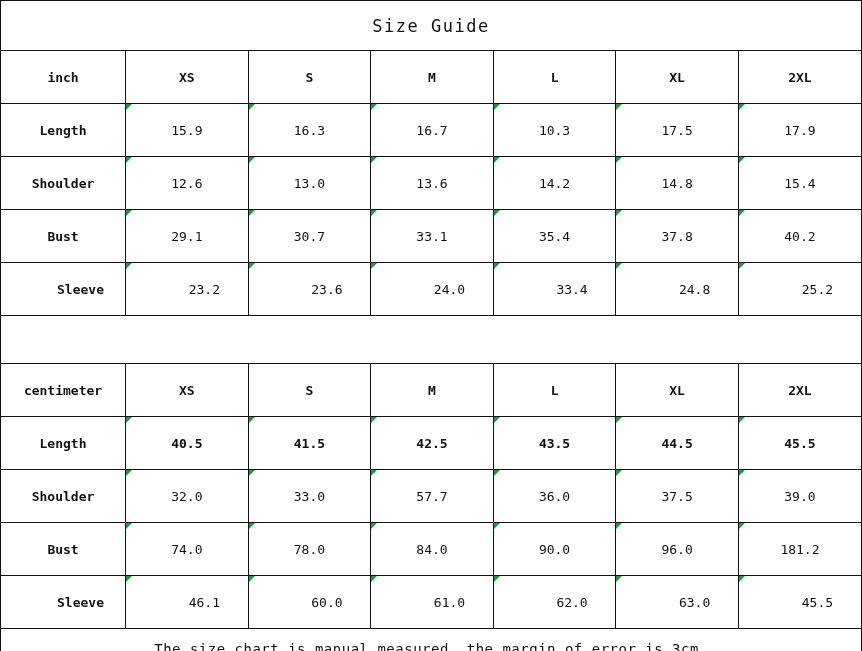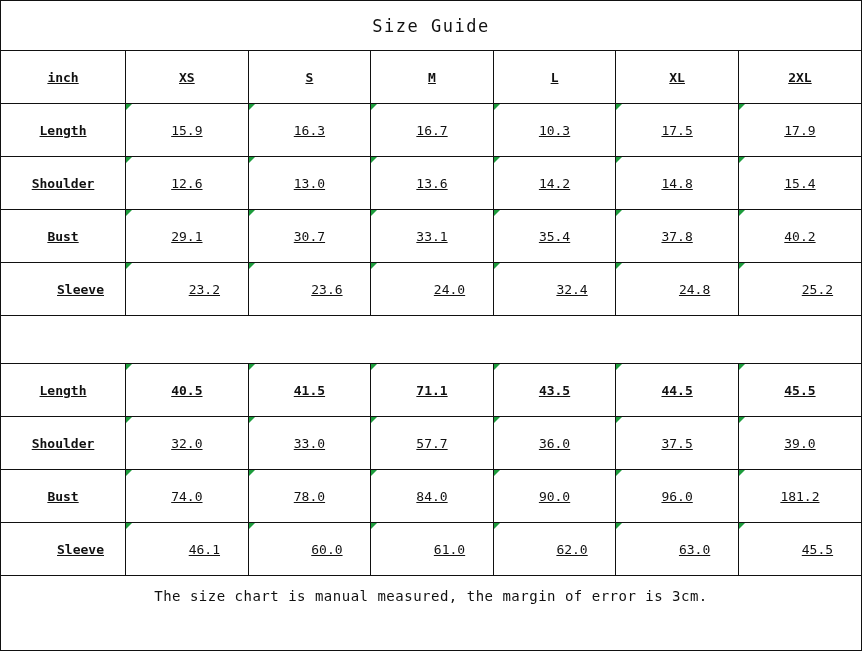--- a/index.html
+++ b/index.html
@@ -105,21 +105,20 @@
     background: #ffffff;
   }
   .footer-bar .footer-text {
     font-family: "DejaVu Sans Mono", monospace;
     font-size: 14px;
     letter-spacing: 0.5px;
     color: #111111;
   }
   .table-wrap {
     flex: 0 0 auto;
-    text-decoration: underline;
   }
   
   col.c0 { width: 124px; }
   col.cx { width: 122px; }
 </style>
 </head>
 <body>
 
 <div class="page">
 
@@ -173,21 +172,21 @@
           <td class="mark">33.1</td>
           <td class="mark">35.4</td>
           <td class="mark">37.8</td>
           <td class="mark last-col">40.2</td>
         </tr>
         <tr>
           <td class="first-col">Sleeve</td>
           <td class="mark">23.2</td>
           <td class="mark">23.6</td>
           <td class="mark">24.0</td>
-          <td class="mark">32.4</td>
+          <td class="mark">33.4</td>
           <td class="mark">24.8</td>
           <td class="mark last-col">25.2</td>
         </tr>
       </tbody>
     </table>
   </div>
 
   <div class="spacer-row"></div>
 
   <div class="table-wrap">
@@ -195,25 +194,34 @@
       <colgroup>
         <col class="c0">
           <col class="cx">
           <col class="cx">
           <col class="cx">
           <col class="cx">
           <col class="cx">
           <col class="cx">
       </colgroup>
       <tbody>
+        <tr class="header-row">
+          <td class="first-col">centimeter</td>
+          <td>XS</td>
+          <td>S</td>
+          <td>M</td>
+          <td>L</td>
+          <td>XL</td>
+          <td class="last-col">2XL</td>
+        </tr>
         <tr>
           <td class="first-col">Length</td>
           <td class="mark bold-val">40.5</td>
           <td class="mark bold-val">41.5</td>
-          <td class="mark bold-val">71.1</td>
+          <td class="mark bold-val">42.5</td>
           <td class="mark bold-val">43.5</td>
           <td class="mark bold-val">44.5</td>
           <td class="mark bold-val last-col">45.5</td>
         </tr>
         <tr>
           <td class="first-col">Shoulder</td>
           <td class="mark">32.0</td>
           <td class="mark">33.0</td>
           <td class="mark">57.7</td>
           <td class="mark">36.0</td>

